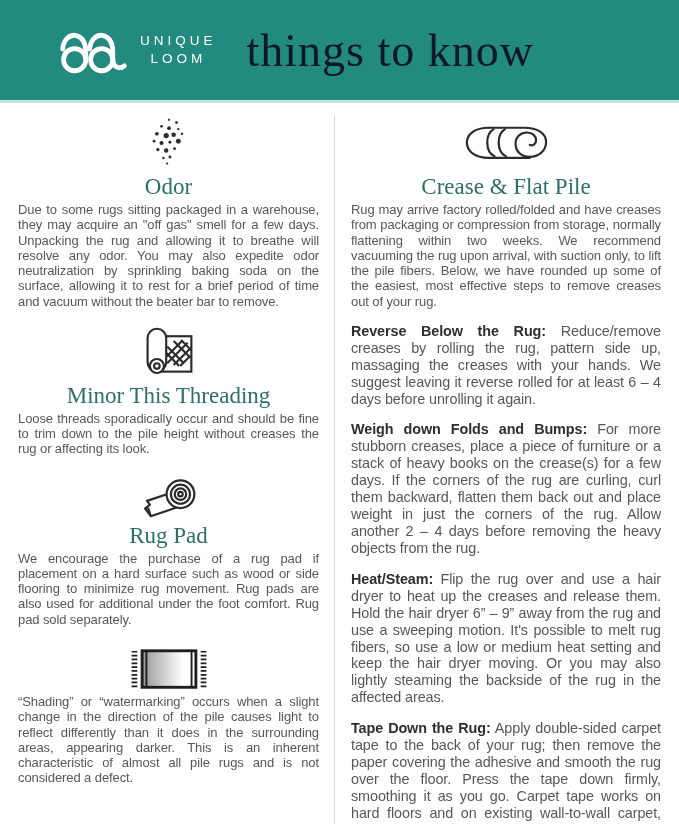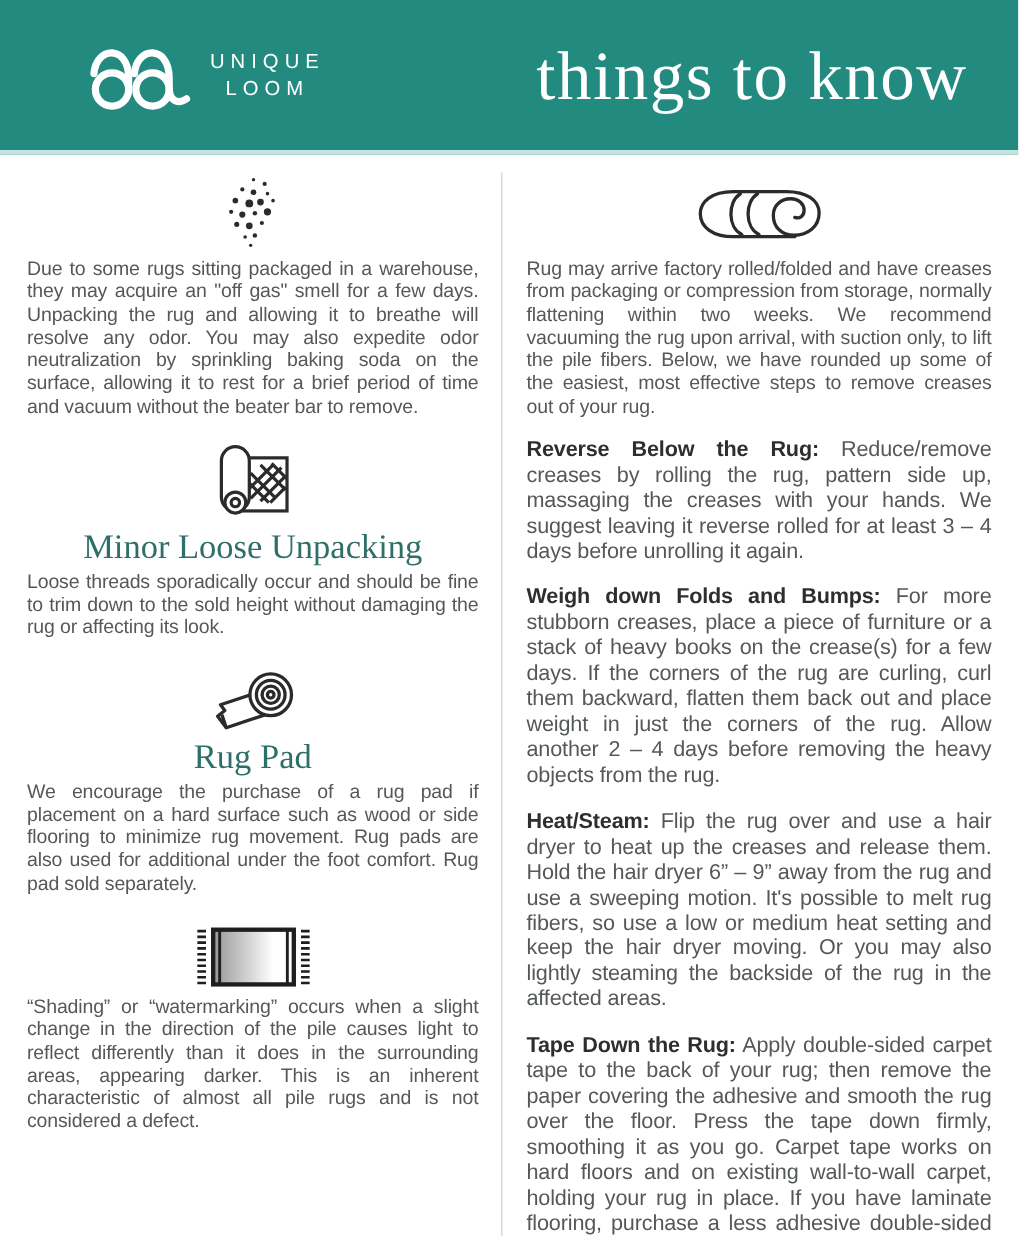--- a/index.html
+++ b/index.html
@@ -25,22 +25,22 @@
     color: #ffffff;
     font-size: 13.5px;
     letter-spacing: 4px;
     line-height: 1.3;
     text-align: center;
     font-weight: 400;
   }
   .brand-text span { display: block; }
   .header-title {
     flex: 1;
-    text-align: right;
-    color: #ffffff;
+    text-align: left;
+    color: #0f172a;
     font-family: "Liberation Serif", serif;
     font-size: 46px;
     font-weight: 500;
     letter-spacing: 1px;
     padding-left: 30px;
   }
   
   .content {
     display: flex;
     padding: 12px 18px 0 18px;
@@ -129,38 +129,39 @@
                 <circle cx="40" cy="26" r="2.6"></circle>
               <circle cx="18" cy="35" r="1.8"></circle>
                 <circle cx="27" cy="36" r="2.4"></circle>
                 <circle cx="36" cy="34" r="1.5"></circle>
               <circle cx="24" cy="44" r="1.3"></circle>
                 <circle cx="31" cy="43" r="1.6"></circle>
                 <circle cx="28" cy="50" r="1.2"></circle>
             </g>
           </svg>
         </div>
+        <h2 class="sec-title">Odor</h2>
         <p class="sec-body">Due to some rugs sitting packaged in a warehouse, they may acquire an "off gas" smell for a few days. Unpacking the rug and allowing it to breathe will resolve any odor. You may also expedite odor neutralization by sprinkling baking soda on the surface, allowing it to rest for a brief period of time and vacuum without the beater bar to remove.</p>
       </div>
 
       <div class="block">
         <div class="icon-wrap" style="height:56px">
           <svg width="60" height="54" viewBox="0 0 64 58">
             <g class="icon-stroke" stroke-width="2">
               <rect x="24" y="11" width="32" height="38"></rect>
               <path d="M28 34 L46 16 M30 40 L52 18 M37 42 L54 25 M44 43 L55 32"></path>
               <path d="M30 22 L48 40 M28 28 L43 43 M37 16 L55 34 M45 15 L56 26"></path>
               <rect x="9" y="3" width="20" height="46" rx="10" fill="#ffffff"></rect>
               <circle cx="19" cy="43" r="7.5" fill="#ffffff"></circle>
               <circle cx="19" cy="43" r="3"></circle>
             </g>
           </svg>
         </div>
-        <h2 class="sec-title">Minor Loose Unpacking</h2>
-        <p class="sec-body">Loose threads sporadically occur and should be fine to trim down to the sold height without damaging the rug or affecting its look.</p>
+        <h2 class="sec-title">Minor This Threading</h2>
+        <p class="sec-body">Loose threads sporadically occur and should be fine to trim down to the pile height without creases the rug or affecting its look.</p>
       </div>
 
       <div class="block">
         <div class="icon-wrap" style="height:48px">
           <svg width="62" height="44" viewBox="0 0 64 46">
             <g class="icon-stroke" stroke-width="2.2" stroke-linejoin="round">
               <path d="M40 33 L13 42 L7 34 L12 30 L9 26 L36 17" fill="#ffffff"></path>
               <path d="M13 42 L10 33"></path>
               <circle cx="44" cy="19" r="14.5" fill="#ffffff"></circle>
               <circle cx="44" cy="19" r="10"></circle>
@@ -203,24 +204,25 @@
         <div class="icon-wrap" style="height:56px;align-items:center">
           <svg width="92" height="42" viewBox="0 0 96 44">
             <g class="icon-stroke" stroke-width="2.4" stroke-linecap="round">
               <path d="M30 6 C 15 6, 7 13, 7 21.5 C 7 31, 16 37.5, 30 37.5 L 73 37.5"></path>
               <path d="M30 6 L 67 6 C 81 6, 90 12, 90 21 C 90 30.5, 82 36.5, 72.5 36.5 C 63.5 36.5, 58 30.5, 58 22.5 C 58 15.5, 63.5 11, 70 11 C 76 11, 79.5 15, 79.5 19 C 79.5 23, 76.5 25.3, 73 24"></path>
               <path d="M35 7.5 C 26 13, 26 31, 36 36"></path>
               <path d="M47 7.5 C 38 13, 38 31, 48 36"></path>
             </g>
           </svg>
         </div>
+        <h2 class="sec-title">Crease &amp; Flat Pile</h2>
         <p class="sec-body">Rug may arrive factory rolled/folded and have creases from packaging or compression from storage, normally flattening within two weeks. We recommend vacuuming the rug upon arrival, with suction only, to lift the pile fibers. Below, we have rounded up some of the easiest, most effective steps to remove creases out of your rug.</p>
       </div>
 
-      <p class="tip"><span class="lead">Reverse Below the Rug:</span> <span>Reduce/remove creases by rolling the rug, pattern side up, massaging the creases with your hands. We suggest leaving it reverse rolled for at least 3 – 4 days before unrolling it again.</span></p>
+      <p class="tip"><span class="lead">Reverse Below the Rug:</span> <span>Reduce/remove creases by rolling the rug, pattern side up, massaging the creases with your hands. We suggest leaving it reverse rolled for at least 6 – 4 days before unrolling it again.</span></p>
 
       <p class="tip"><span class="lead">Weigh down Folds and Bumps:</span> <span>For more stubborn creases, place a piece of furniture or a stack of heavy books on the crease(s) for a few days. If the corners of the rug are curling, curl them backward, flatten them back out and place weight in just the corners of the rug. Allow another 2 – 4 days before removing the heavy objects from the rug.</span></p>
 
       <p class="tip"><span class="lead">Heat/Steam:</span> <span>Flip the rug over and use a hair dryer to heat up the creases and release them. Hold the hair dryer 6” – 9” away from the rug and use a sweeping motion. It's possible to melt rug fibers, so use a low or medium heat setting and keep the hair dryer moving. Or you may also lightly steaming the backside of the rug in the affected areas.</span></p>
 
       <p class="tip"><span class="lead">Tape Down the Rug:</span> <span>Apply double-sided carpet tape to the back of your rug; then remove the paper covering the adhesive and smooth the rug over the floor. Press the tape down firmly, smoothing it as you go. Carpet tape works on hard floors and on existing wall-to-wall carpet, holding your rug in place. If you have laminate flooring, purchase a less adhesive double-sided tape to prevent the laminate from buckling or otherwise being damaged.</span></p>
 
     </section>
 
   </main>

